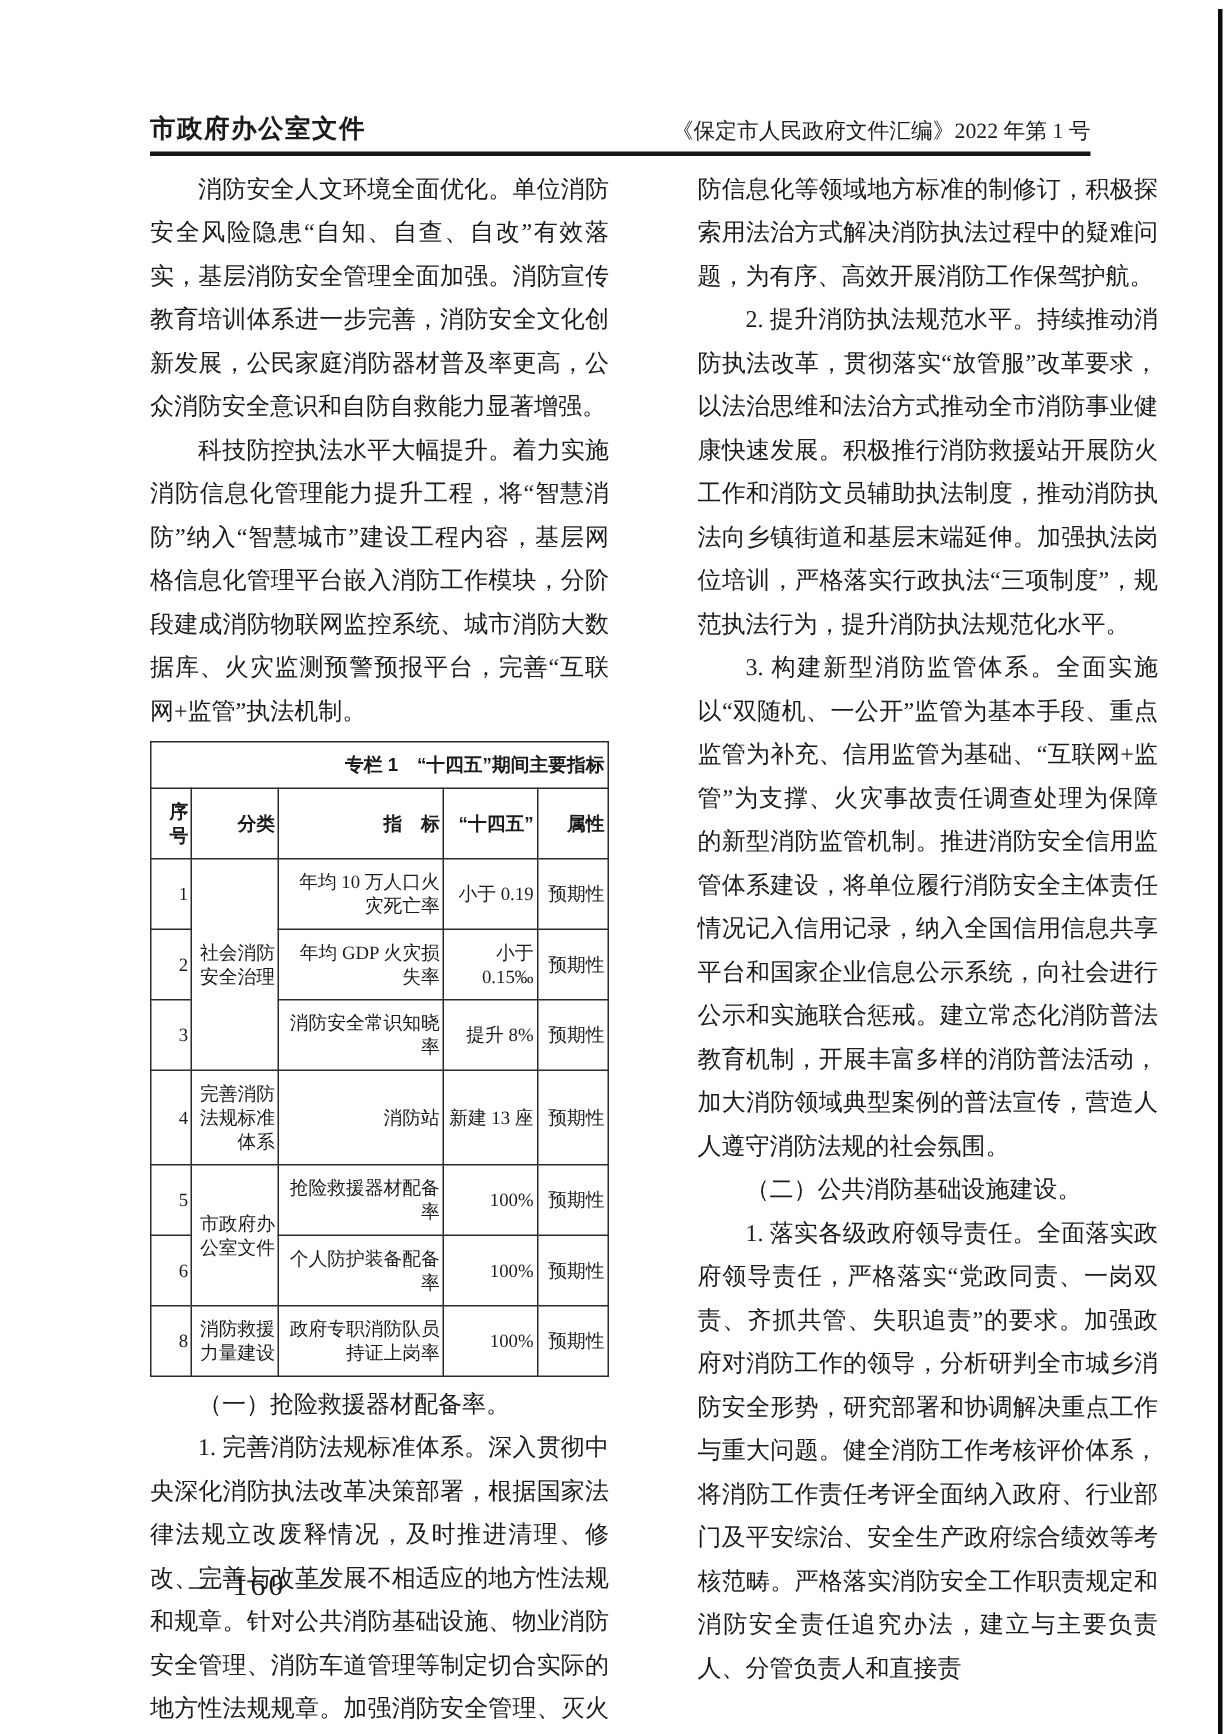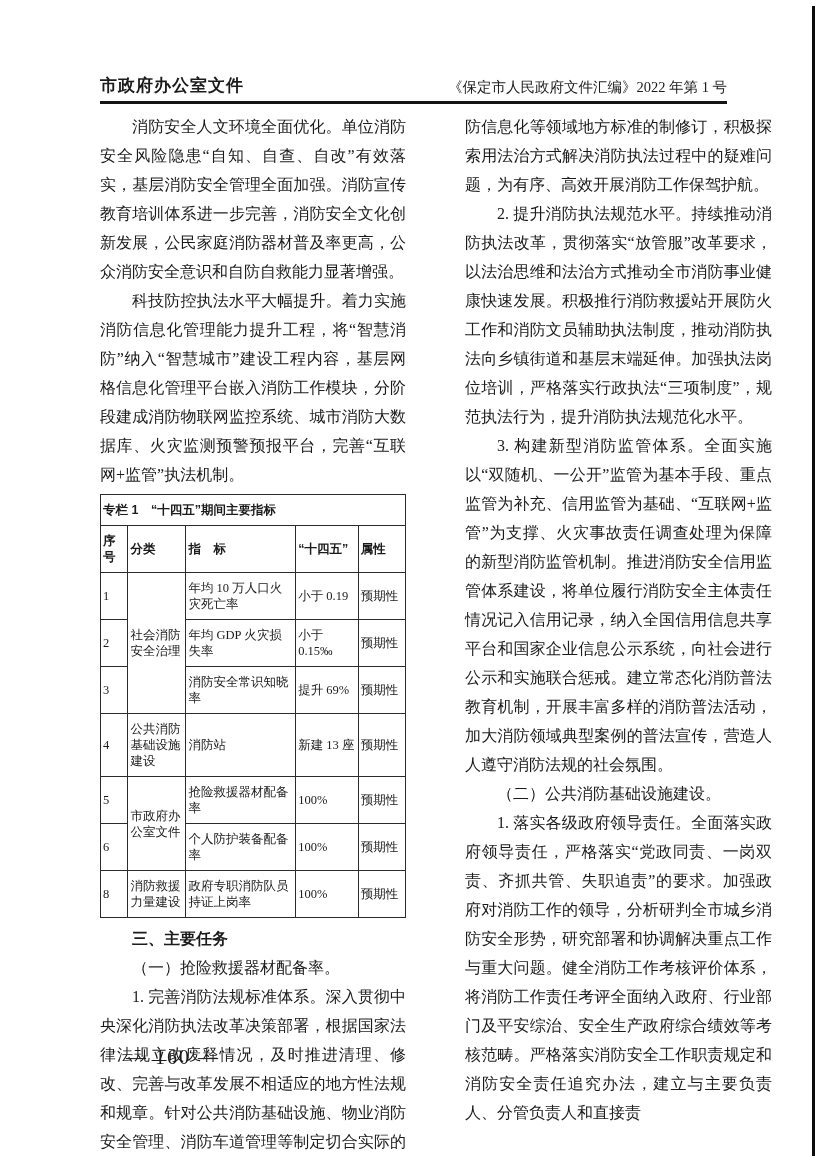--- a/index.html
+++ b/index.html
@@ -36,21 +36,21 @@
     font-family:"Liberation Sans","DejaVu Sans",sans-serif;
     margin-top:6px !important;
   }
   .h-kai{font-weight:normal;}
   
   table.kpi{
     width:100%;border-collapse:collapse;table-layout:fixed;
     margin:5px 0 4px 0;
   }
   table.kpi td{
-    border:1.6px solid #2b2b2b;text-align:left;vertical-align:middle;
+    border:1.6px solid #2b2b2b;text-align:right;vertical-align:middle;
     font-size:12.5px;line-height:16px;padding:7px 2px;
   }
   td.t-title{
     font-weight:bold;font-size:13.5px;padding:9px 2px;
     font-family:"Liberation Sans","DejaVu Sans",sans-serif;
   }
   td.t-head{font-weight:bold;font-family:"Liberation Sans","DejaVu Sans",sans-serif;}
   
   .page-footer{
     position:absolute;left:126px;top:1046px;
@@ -103,26 +103,26 @@
       </tr>
       <tr>
         <td>2</td>
         <td>年均 GDP 火灾损失率</td>
         <td>小于 0.15‰</td>
         <td>预期性</td>
       </tr>
       <tr>
         <td>3</td>
         <td>消防安全常识知晓率</td>
-        <td>提升 69%</td>
+        <td>提升 8%</td>
         <td>预期性</td>
       </tr>
       <tr>
         <td>4</td>
-        <td>公共消防基础设施建设</td>
+        <td>完善消防法规标准体系</td>
         <td>消防站</td>
         <td>新建 13 座</td>
         <td>预期性</td>
       </tr>
       <tr>
         <td>5</td>
         <td rowspan="2">市政府办公室文件</td>
         <td>抢险救援器材配备率</td>
         <td>100%</td>
         <td>预期性</td>
@@ -136,21 +136,20 @@
       <tr>
         <td>8</td>
         <td>消防救援力量建设</td>
         <td>政府专职消防队员持证上岗率</td>
         <td>100%</td>
         <td>预期性</td>
       </tr>
     </tbody>
   </table>
 
-  <p class="h-bold">三、主要任务</p>
   <p class="h-kai">（一）抢险救援器材配备率。</p>
   <p>1. 完善消防法规标准体系。深入贯彻中央深化消防执法改革决策部署，根据国家法律法规立改废释情况，及时推进清理、修改、完善与改革发展不相适应的地方性法规和规章。针对公共消防基础设施、物业消防安全管理、消防车道管理等制定切合实际的地方性法规规章。加强消防安全管理、灭火和应急救援、消</p>
 </div>
 
 <div class="col col-right">
   <p class="no-indent">防信息化等领域地方标准的制修订，积极探索用法治方式解决消防执法过程中的疑难问题，为有序、高效开展消防工作保驾护航。</p>
   <p>2. 提升消防执法规范水平。持续推动消防执法改革，贯彻落实“放管服”改革要求，以法治思维和法治方式推动全市消防事业健康快速发展。积极推行消防救援站开展防火工作和消防文员辅助执法制度，推动消防执法向乡镇街道和基层末端延伸。加强执法岗位培训，严格落实行政执法“三项制度”，规范执法行为，提升消防执法规范化水平。</p>
   <p>3. 构建新型消防监管体系。全面实施以“双随机、一公开”监管为基本手段、重点监管为补充、信用监管为基础、“互联网+监管”为支撑、火灾事故责任调查处理为保障的新型消防监管机制。推进消防安全信用监管体系建设，将单位履行消防安全主体责任情况记入信用记录，纳入全国信用信息共享平台和国家企业信息公示系统，向社会进行公示和实施联合惩戒。建立常态化消防普法教育机制，开展丰富多样的消防普法活动，加大消防领域典型案例的普法宣传，营造人人遵守消防法规的社会氛围。</p>
   <p class="h-kai">（二）公共消防基础设施建设。</p>
   <p>1. 落实各级政府领导责任。全面落实政府领导责任，严格落实“党政同责、一岗双责、齐抓共管、失职追责”的要求。加强政府对消防工作的领导，分析研判全市城乡消防安全形势，研究部署和协调解决重点工作与重大问题。健全消防工作考核评价体系，将消防工作责任考评全面纳入政府、行业部门及平安综治、安全生产政府综合绩效等考核范畴。严格落实消防安全工作职责规定和消防安全责任追究办法，建立与主要负责人、分管负责人和直接责</p>

